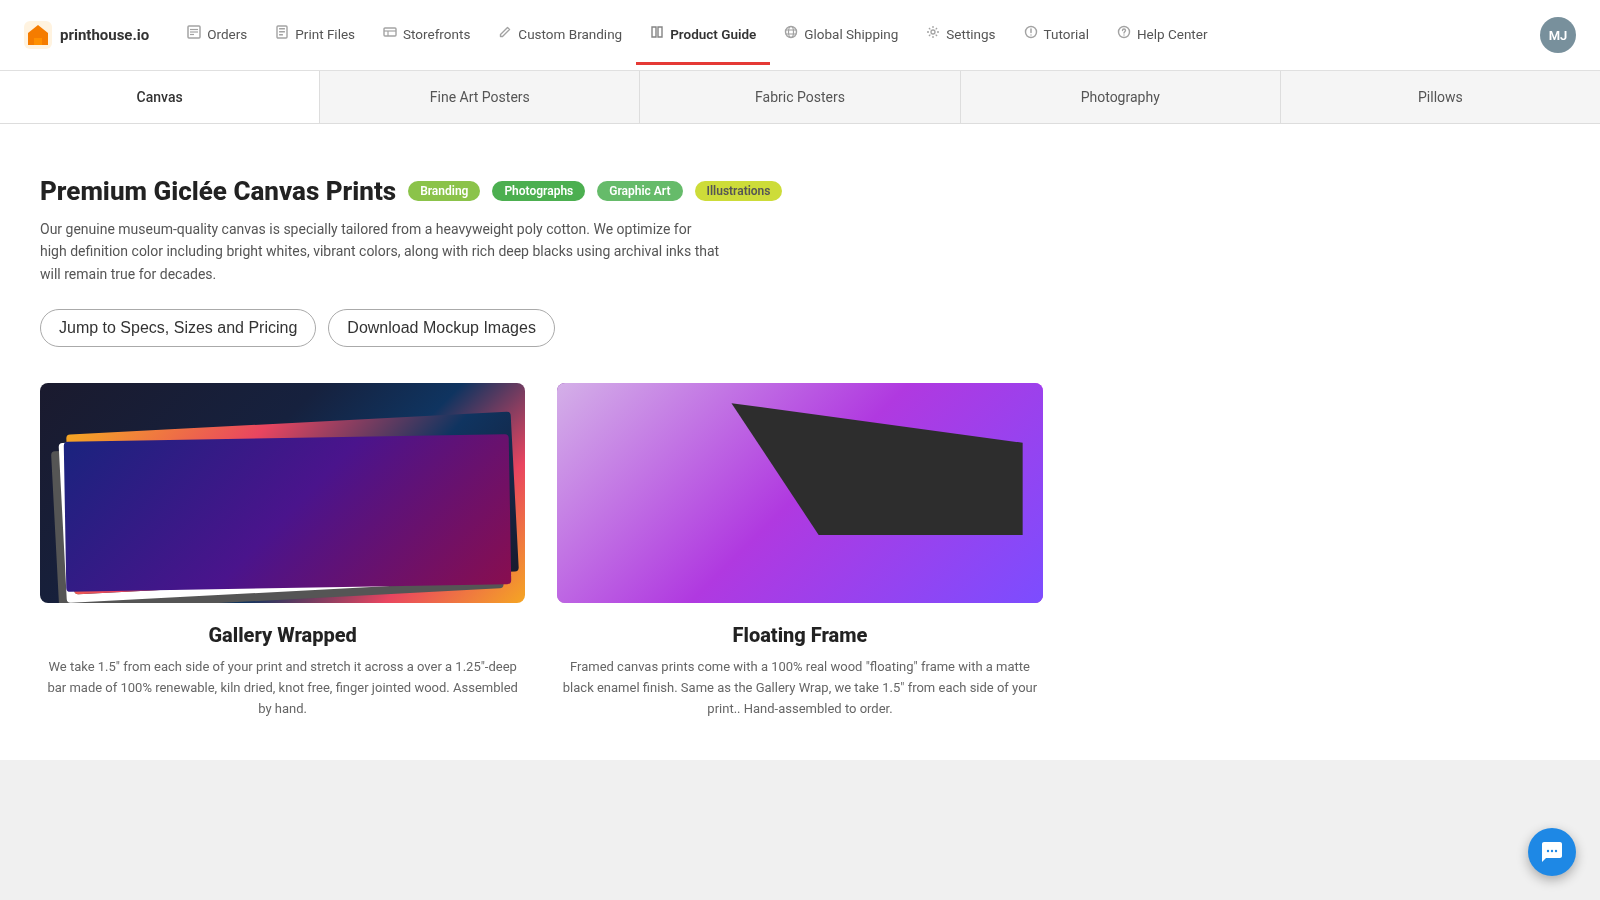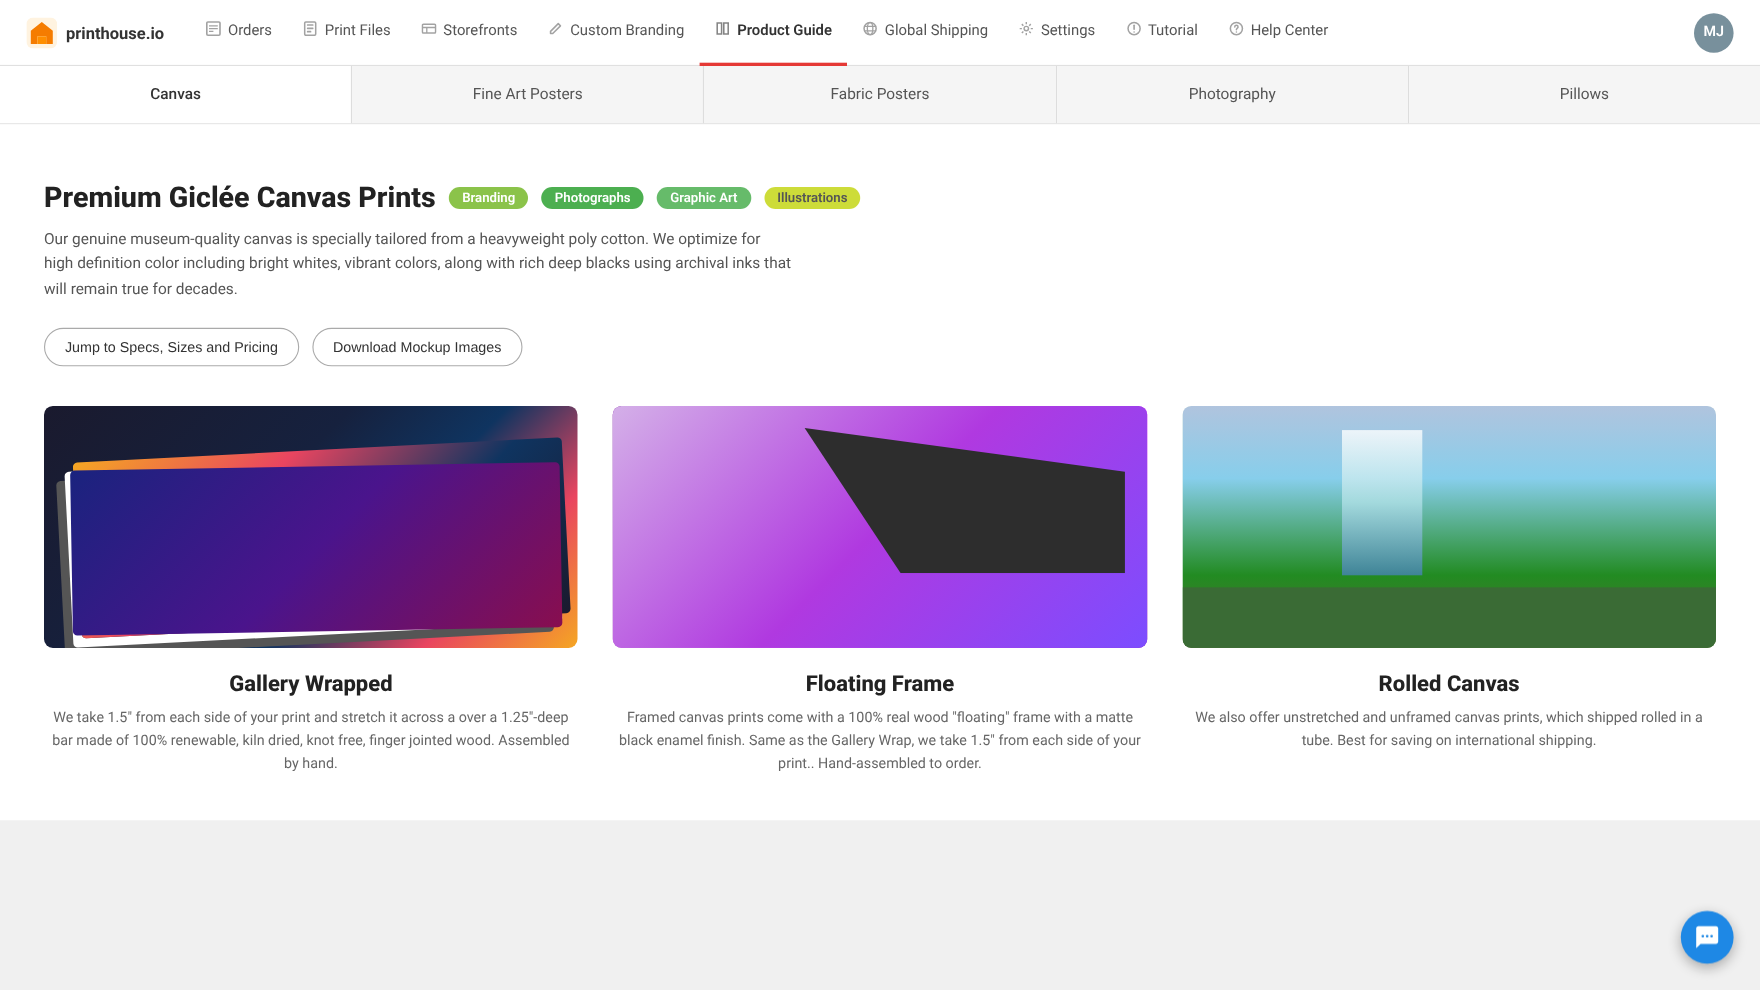--- a/index.html
+++ b/index.html
@@ -4,21 +4,21 @@
   <style>
     * { box-sizing: border-box; margin: 0; padding: 0; }
     body { font-family: -apple-system, BlinkMacSystemFont, 'Segoe UI', Roboto, sans-serif; background: #f0f0f0; color: #333; font-size: 14px; }
 
     
     .topnav {
       background: #fff;
       border-bottom: 1px solid #e0e0e0;
       display: flex;
       align-items: center;
-      height: 60px;
+      height: 71px;
       padding: 0 24px;
       position: relative;
     }
     .logo {
       display: flex;
       align-items: center;
       gap: 8px;
       font-weight: 700;
       font-size: 15px;
       color: #333;
@@ -145,21 +145,21 @@
       display: flex;
       gap: 12px;
       margin-bottom: 36px;
       flex-wrap: wrap;
     }
     .btn-outline {
       padding: 9px 18px;
       border: 1.5px solid #aaa;
       border-radius: 20px;
       background: #fff;
-      font-size: 13px;
+      font-size: 16px;
       cursor: pointer;
       color: #333;
       font-weight: 500;
     }
 
     
     .cards-grid {
       display: grid;
       grid-template-columns: repeat(3, 1fr);
       gap: 32px;
@@ -445,27 +445,20 @@
     </div>
 
     <div class="card">
       <div class="card-image card-image-purple">
         <div class="frame-corner"></div>
       </div>
       <h3 class="card-title">Floating Frame</h3>
       <p class="card-desc">Framed canvas prints come with a 100% real wood "floating" frame with a matte black enamel finish. Same as the Gallery Wrap, we take 1.5" from each side of your print.. Hand-assembled to order.</p>
     </div>
 
-    <div class="card">
-      <div class="card-image card-image-waterfall">
-        <div class="waterfall-scene"></div>
-      </div>
-      <h3 class="card-title">Rolled Canvas</h3>
-      <p class="card-desc">We also offer unstretched and unframed canvas prints, which shipped rolled in a tube. Best for saving on international shipping.</p>
-    </div>
 
   </div>
 </div>
 
 <div class="chat-btn">
   <svg width="24" height="24" viewBox="0 0 24 24" fill="none">
     <path d="M20 2H4C2.9 2 2 2.9 2 4v18l4-4h14c1.1 0 2-.9 2-2V4c0-1.1-.9-2-2-2z" fill="white"></path>
     <circle cx="8" cy="11" r="1.2" fill="#1e88e5"></circle>
     <circle cx="12" cy="11" r="1.2" fill="#1e88e5"></circle>
     <circle cx="16" cy="11" r="1.2" fill="#1e88e5"></circle>

